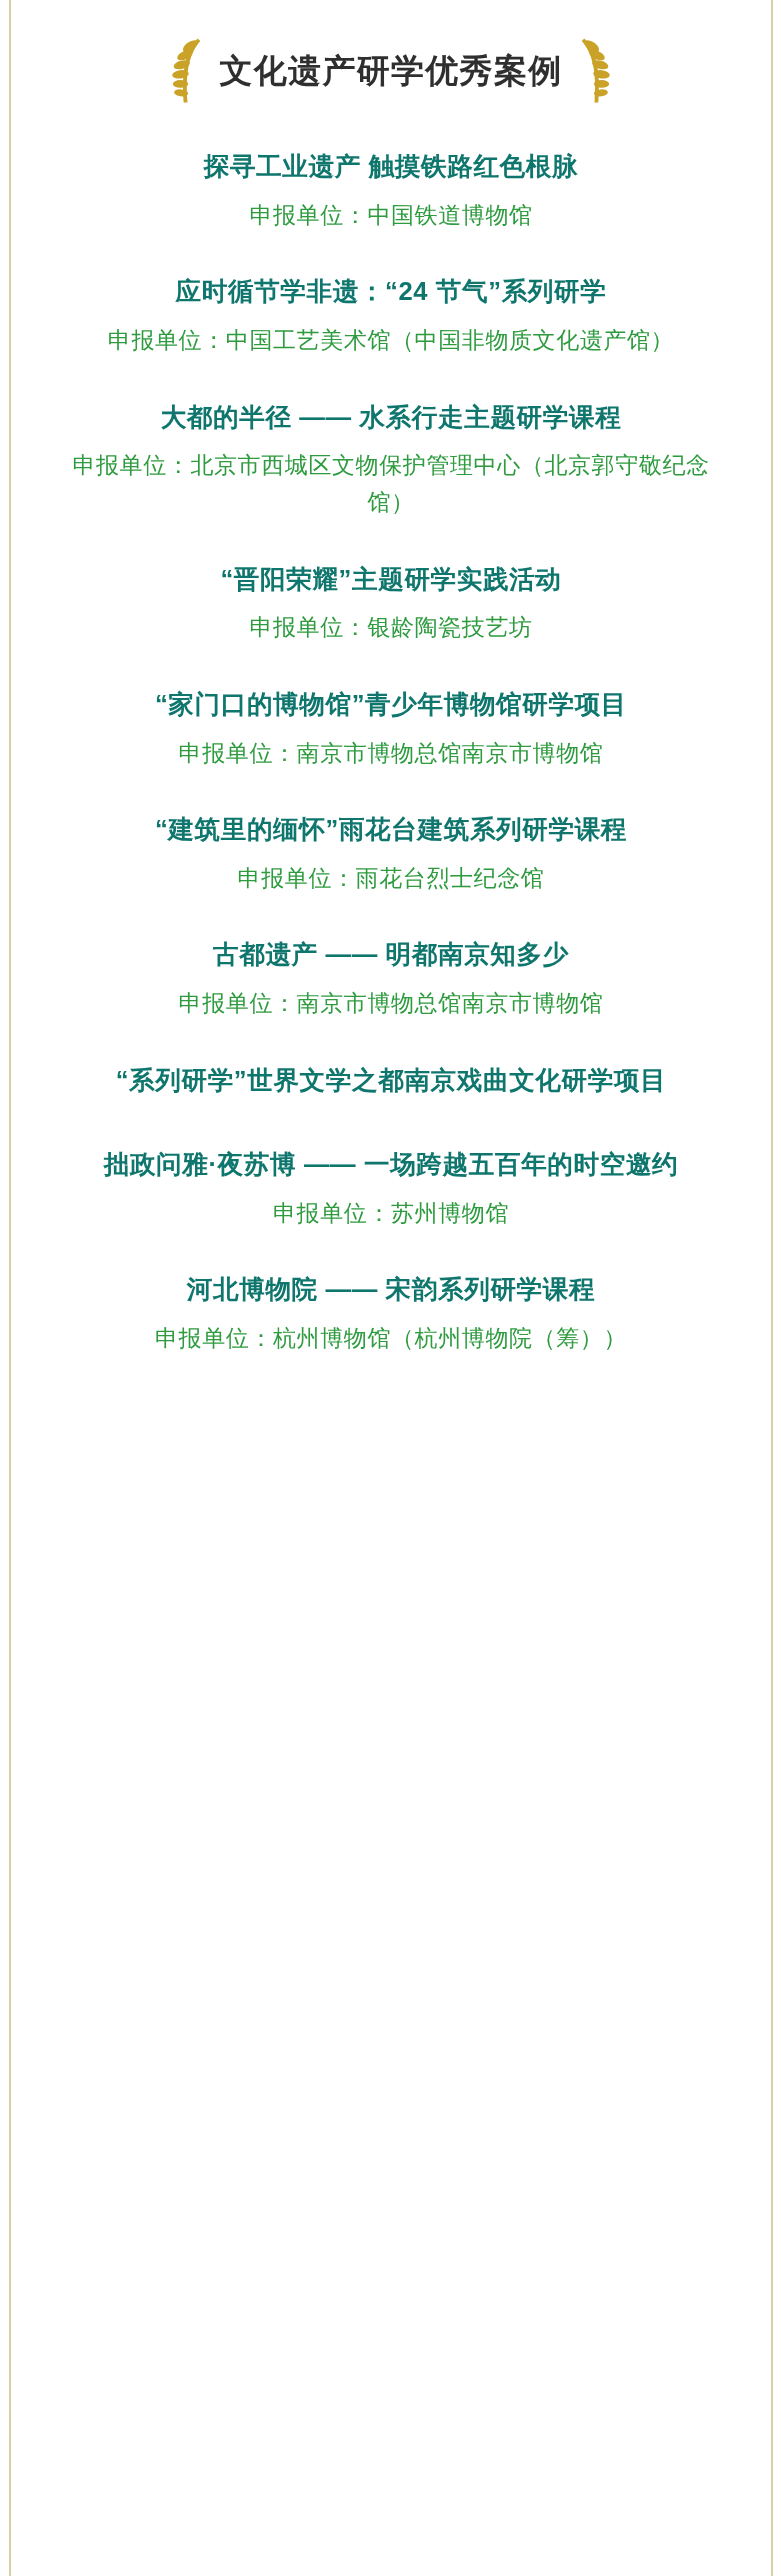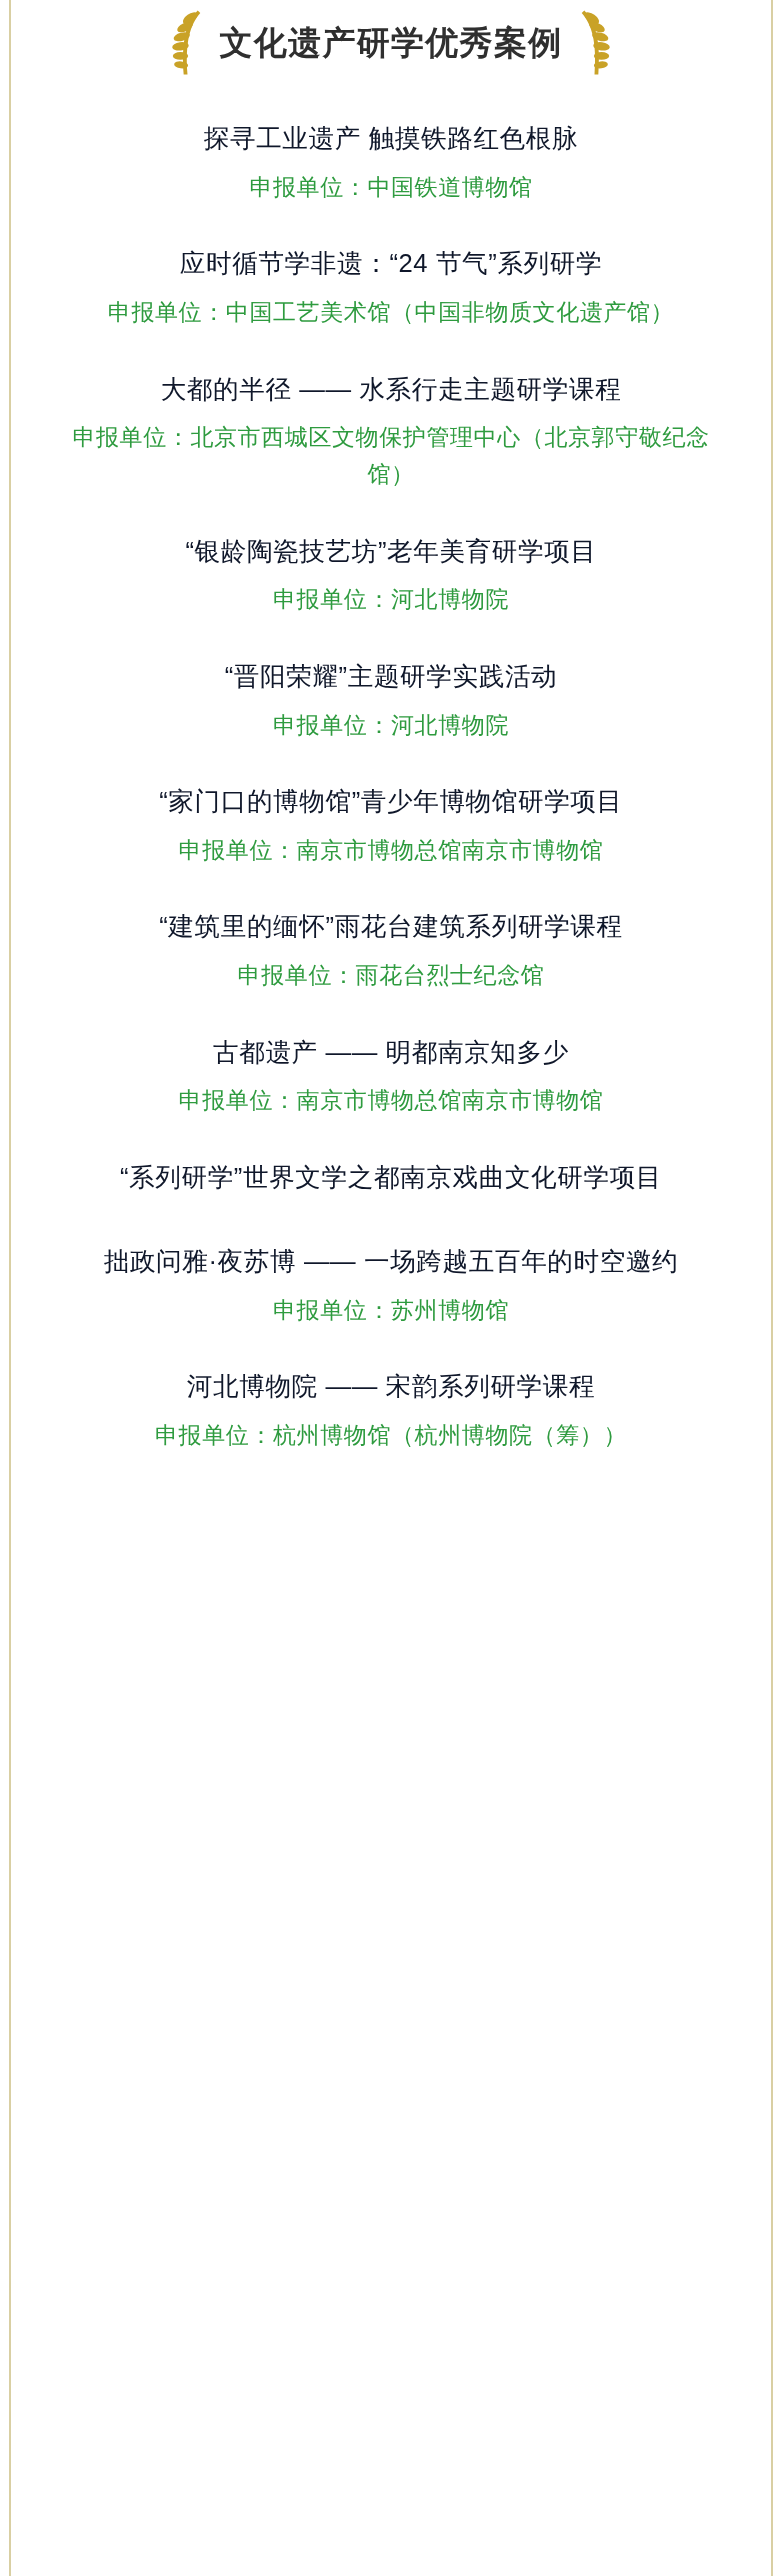--- a/index.html
+++ b/index.html
@@ -26,21 +26,21 @@
     position: absolute;
     top: 0;
     bottom: 0;
     width: 1.9px;
     background: #d9cfa3;
   }
   .rule.left { left: 9px; }
   .rule.right { right: 9px; }
 
   .header {
-    padding-top: 8px;
+    padding-top: 36px;
     padding-bottom: 14px;
     display: flex;
     align-items: center;
     justify-content: center;
     gap: 11.5px;
   }
   .laurel {
     width: 41px;
     height: 69px;
     flex: 0 0 auto;
@@ -57,22 +57,22 @@
 
   .list {
     padding: 11.5px 45px 0 45px;
   }
   .entry {
     padding: 16.6px 0 18px 0;
     text-align: center;
   }
   .entry-title {
     font-size: 25.6px;
-    font-weight: normal;
-    color: #0f172a;
+    font-weight: bold;
+    color: #0f766e;
     line-height: 1.55;
     letter-spacing: 0.6px;
     margin: 0 0 10.2px 0;
     padding: 0 5.1px;
     text-align: center;
   }
   .entry-org {
     font-size: 23px;
     color: #2e9b3f;
     line-height: 1.6;
@@ -130,28 +130,24 @@
     <div class="entry">
       <p class="entry-title">应时循节学非遗：“24 节气”系列研学</p>
       <p class="entry-org"><span class="org-label">申报单位：</span><span>中国工艺美术馆（中国非物质文化遗产馆）</span></p>
     </div>
 
     <div class="entry">
       <p class="entry-title">大都的半径 —— 水系行走主题研学课程</p>
       <p class="entry-org"><span class="org-label">申报单位：</span><span>北京市西城区文物保护管理中心（北京郭守敬纪念馆）</span></p>
     </div>
 
-    <div class="entry">
-      <p class="entry-title">“银龄陶瓷技艺坊”老年美育研学项目</p>
-      <p class="entry-org"><span class="org-label">申报单位：</span><span>河北博物院</span></p>
-    </div>
 
     <div class="entry">
       <p class="entry-title">“晋阳荣耀”主题研学实践活动</p>
-      <p class="entry-org"><span class="org-label">申报单位：</span><span>河北博物院</span></p>
+      <p class="entry-org"><span class="org-label">申报单位：</span><span>银龄陶瓷技艺坊</span></p>
     </div>
 
     <div class="entry">
       <p class="entry-title">“家门口的博物馆”青少年博物馆研学项目</p>
       <p class="entry-org"><span class="org-label">申报单位：</span><span>南京市博物总馆南京市博物馆</span></p>
     </div>
 
     <div class="entry">
       <p class="entry-title">“建筑里的缅怀”雨花台建筑系列研学课程</p>
       <p class="entry-org"><span class="org-label">申报单位：</span><span>雨花台烈士纪念馆</span></p>

